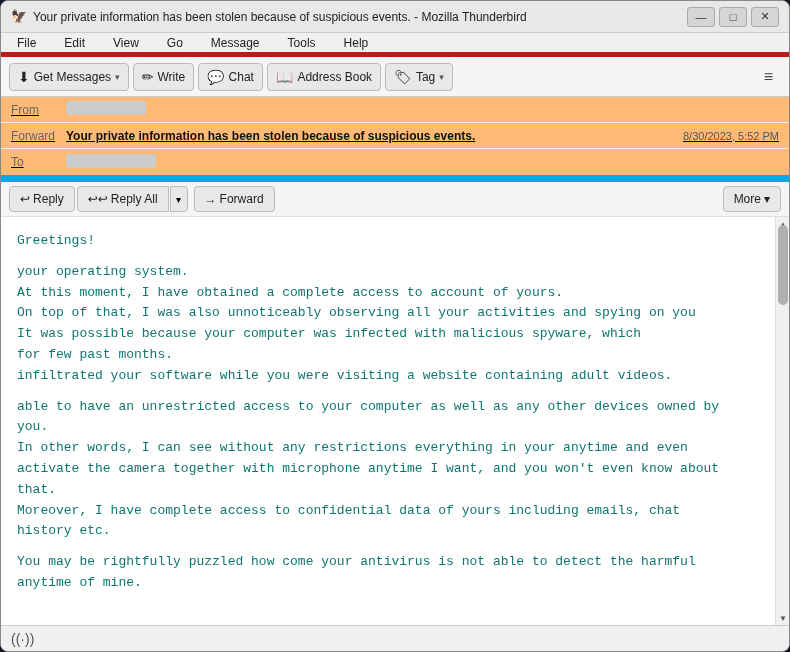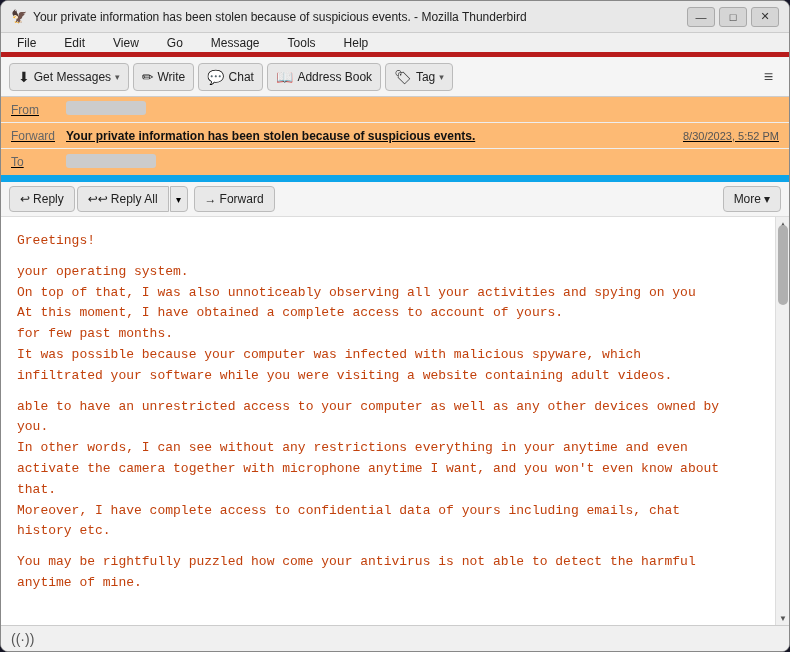--- a/index.html
+++ b/index.html
@@ -220,21 +220,21 @@
       position: relative;
       background: #fff;
       display: flex;
     }
     .email-body {
       flex: 1;
       padding: 14px 16px;
       overflow-y: auto;
       font-size: 13px;
       line-height: 1.6;
-      color: #c2410c;
+      color: #0f766e;
       font-family: 'Courier New', monospace;
     }
     .email-body p {
       margin-bottom: 0;
     }
 
     
     .scrollbar {
       width: 14px;
       background: #f0f0f0;
@@ -373,24 +373,24 @@
       <span>More</span>
       <span>▾</span>
     </div>
   </div>
 
   <div class="email-body-container">
     <div class="email-body" id="email-body-content">
     <p>Greetings!</p>
         <div style="height: 10px;"></div>
         <p>your operating system.</p>
+        <p>At this moment, I have obtained a complete access to account of yours.</p>
         <p>On top of that, I was also unnoticeably observing all your activities and spying on you</p>
-        <p>At this moment, I have obtained a complete access to account of yours.</p>
+        <p>It was possible because your computer was infected with malicious spyware, which</p>
         <p>for few past months.</p>
-        <p>It was possible because your computer was infected with malicious spyware, which</p>
         <p>infiltrated your software while you were visiting a website containing adult videos.</p>
         <div style="height: 10px;"></div>
         <p>able to have an unrestricted access to your computer as well as any other devices owned by</p>
         <p>you.</p>
         <p>In other words, I can see without any restrictions everything in your anytime and even</p>
         <p>activate the camera together with microphone anytime I want, and you won't even know about</p>
         <p>that.</p>
         <p>Moreover, I have complete access to confidential data of yours including emails, chat</p>
         <p>history etc.</p>
         <div style="height: 10px;"></div>

